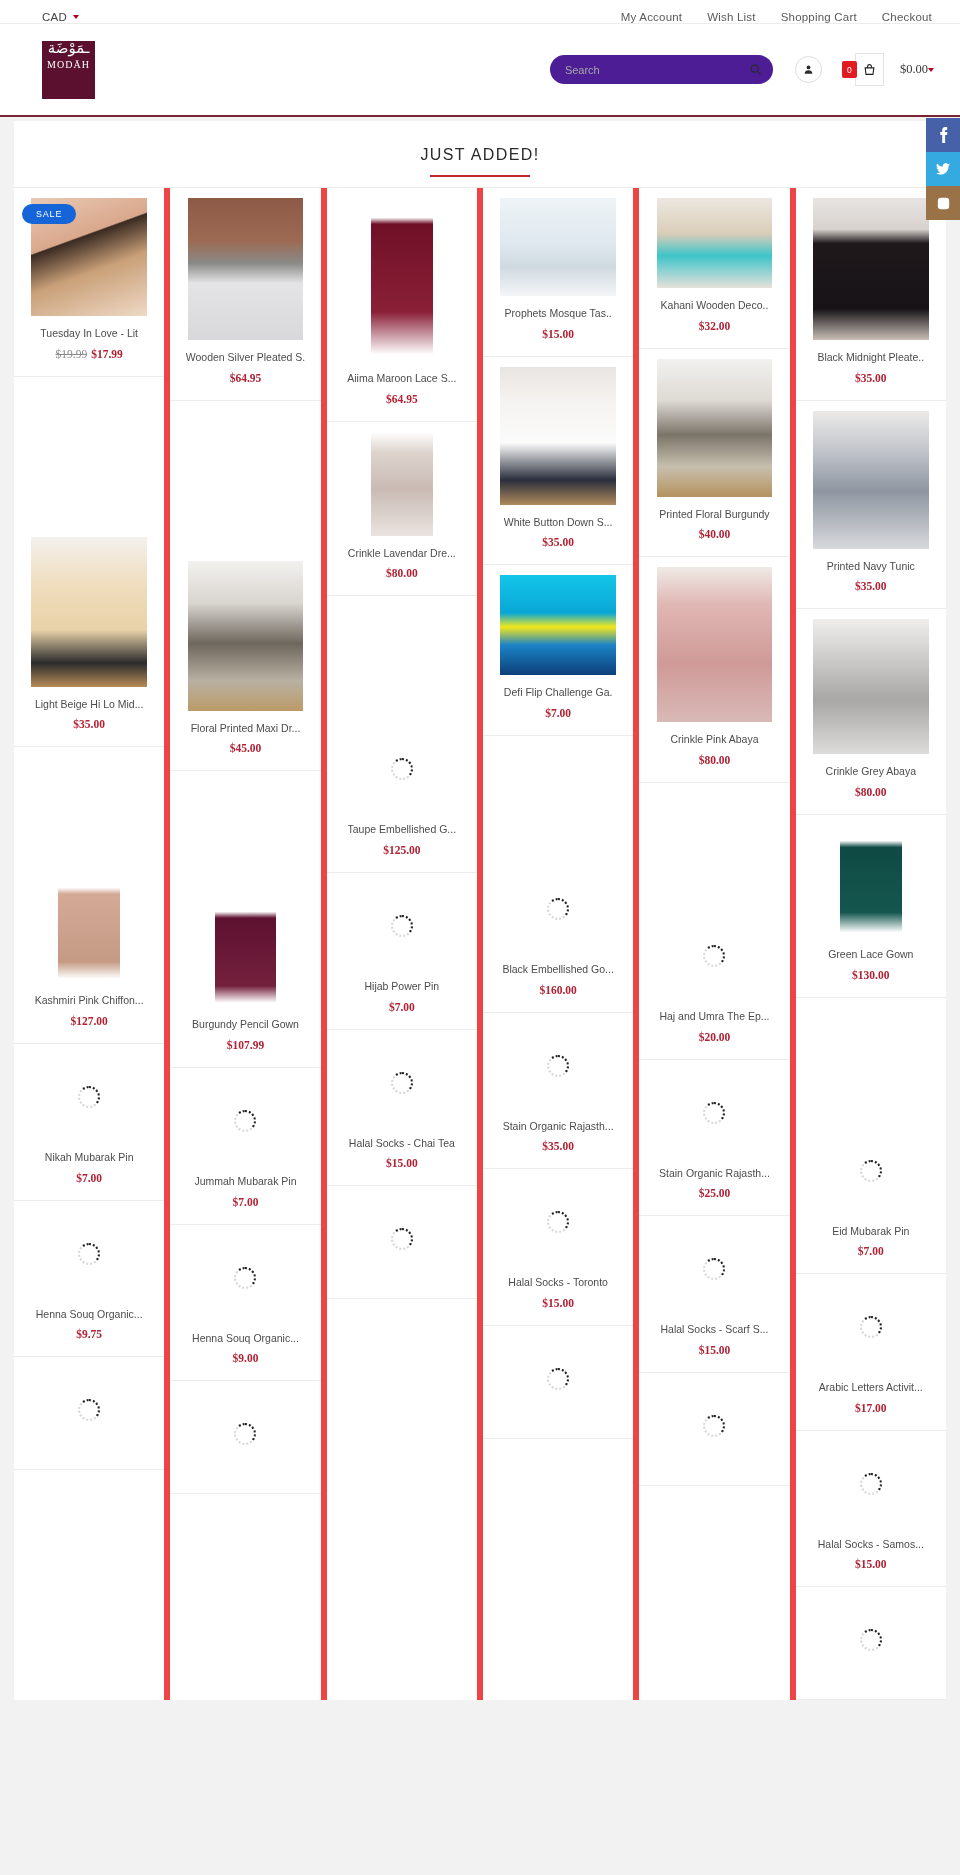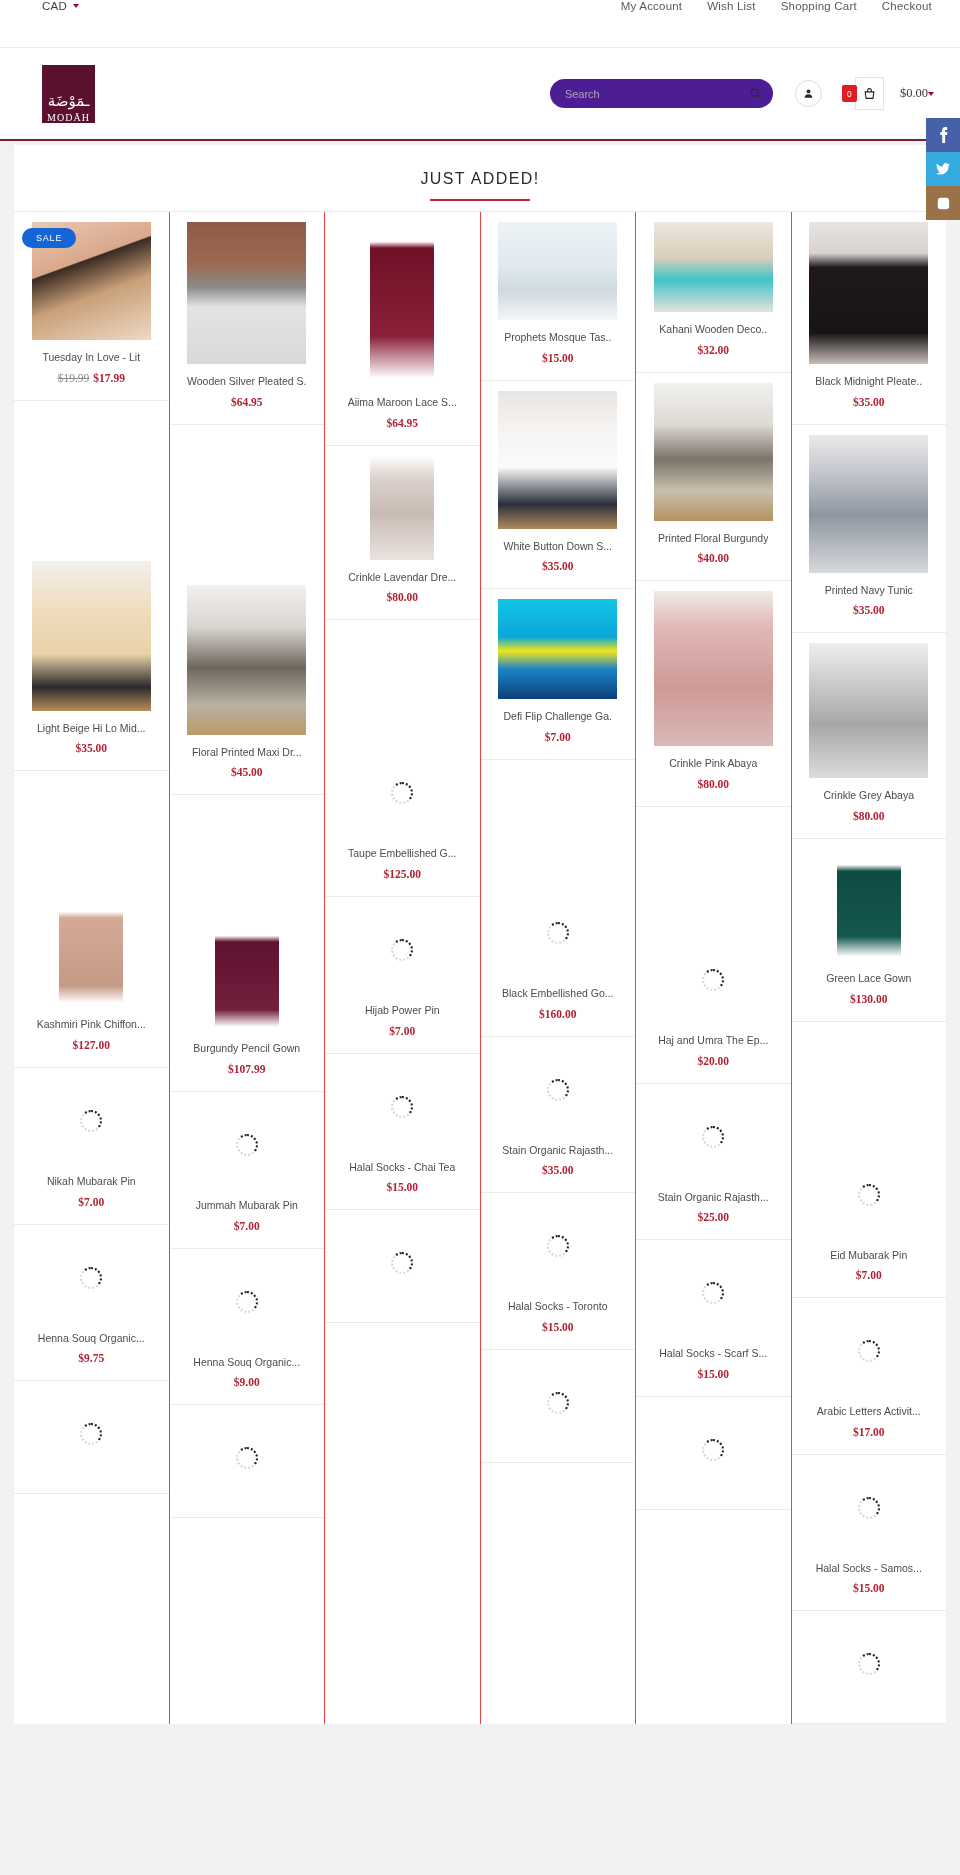--- a/index.html
+++ b/index.html
@@ -13,23 +13,23 @@
     width: 960px;
     min-height: 1875px;
     position: relative;
     overflow: hidden;
     background: #f2f2f2;
   }
 
   
   .topbar {
     background: #ffffff;
-    height: 48px;
-    display: flex;
-    align-items: flex-start;
+    height: 24px;
+    display: flex;
+    align-items: flex-end;
     padding: 0 28px 0 42px;
     border-bottom: 1px solid #ececec;
   }
   .currency {
     font-size: 11.5px;
     color: #3f3f3f;
     letter-spacing: .3px;
     display: flex;
     align-items: center;
     gap: 6px;
@@ -63,21 +63,21 @@
     padding: 0 26px 0 42px;
     position: relative;
   }
   .logo {
     width: 53px;
     height: 58px;
     background: #5b1030;
     display: flex;
     flex-direction: column;
     align-items: center;
-    justify-content: flex-end;
+    justify-content: flex-start;
     gap: 3px;
   }
   .logo-mark {
     color: #fff;
     font-size: 15px;
     line-height: 1;
     font-family: "DejaVu Sans", sans-serif;
   }
   .logo-word {
     color: #fff;
@@ -205,21 +205,21 @@
 
   
   .grid {
     display: flex;
     width: 932px;
     border-top: 1px solid #ececec;
   }
   .col {
     flex: 1;
     min-width: 0;
-    border-right: 1px solid #ef4444;
+    border-right: 6px solid #ef4444;
   }
   .col:last-child { border-right: 0; }
 
   .card {
     border-bottom: 1px solid #ececec;
     padding: 10px 8px 16px;
     display: flex;
     flex-direction: column;
     align-items: center;
     text-align: center;

